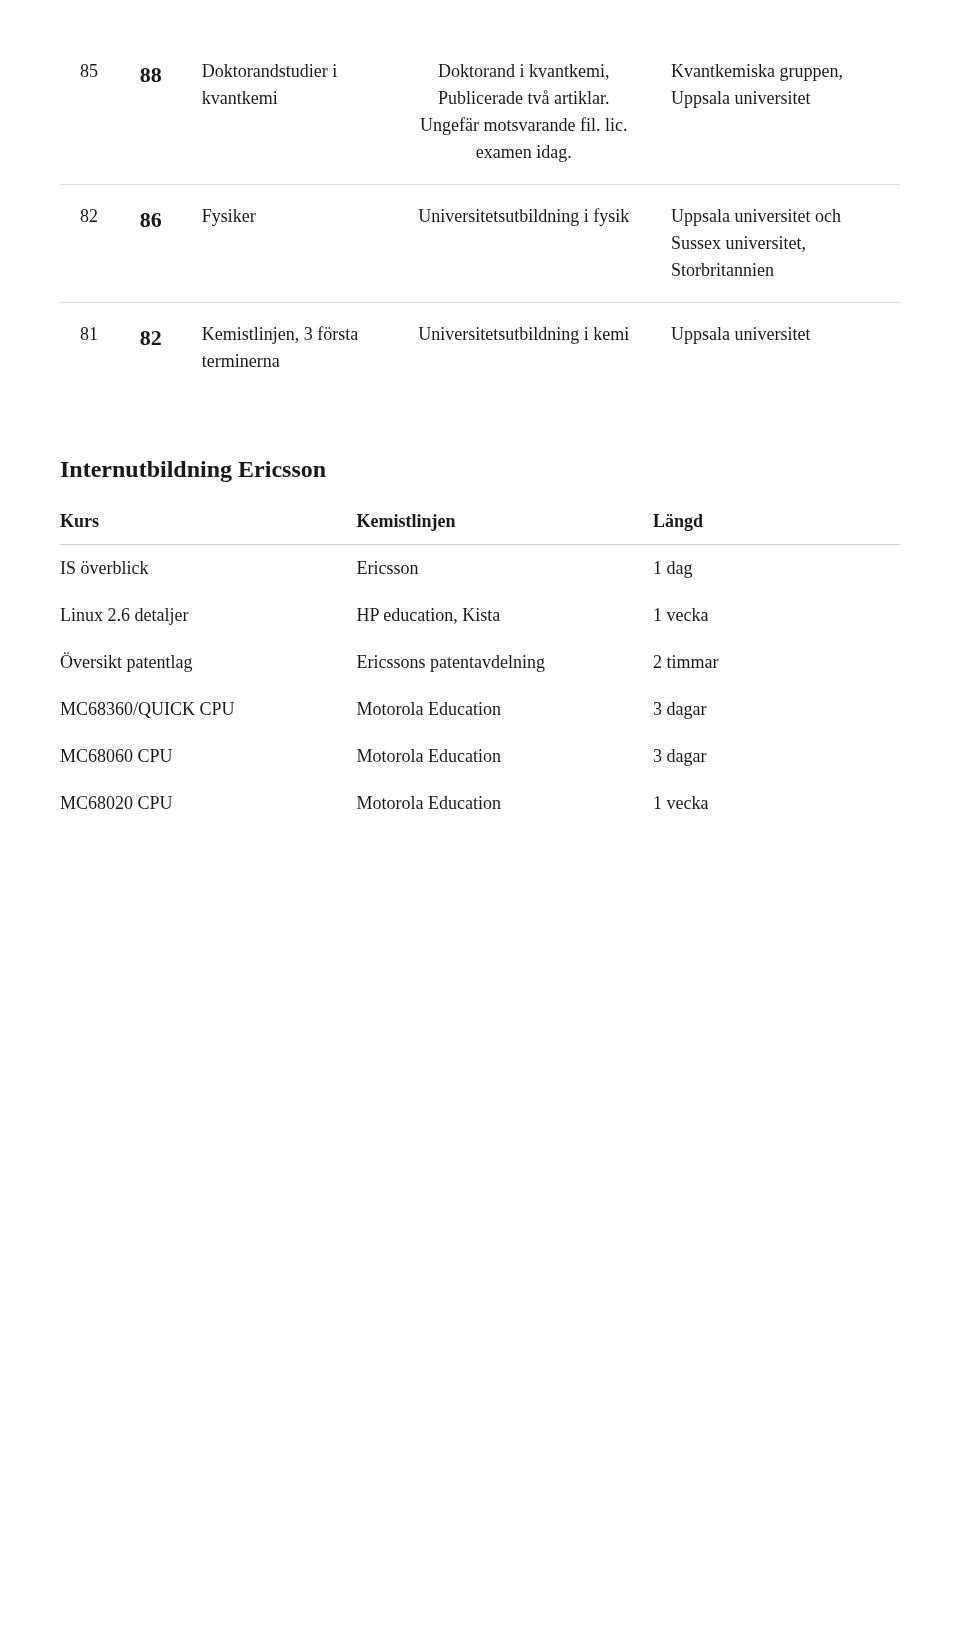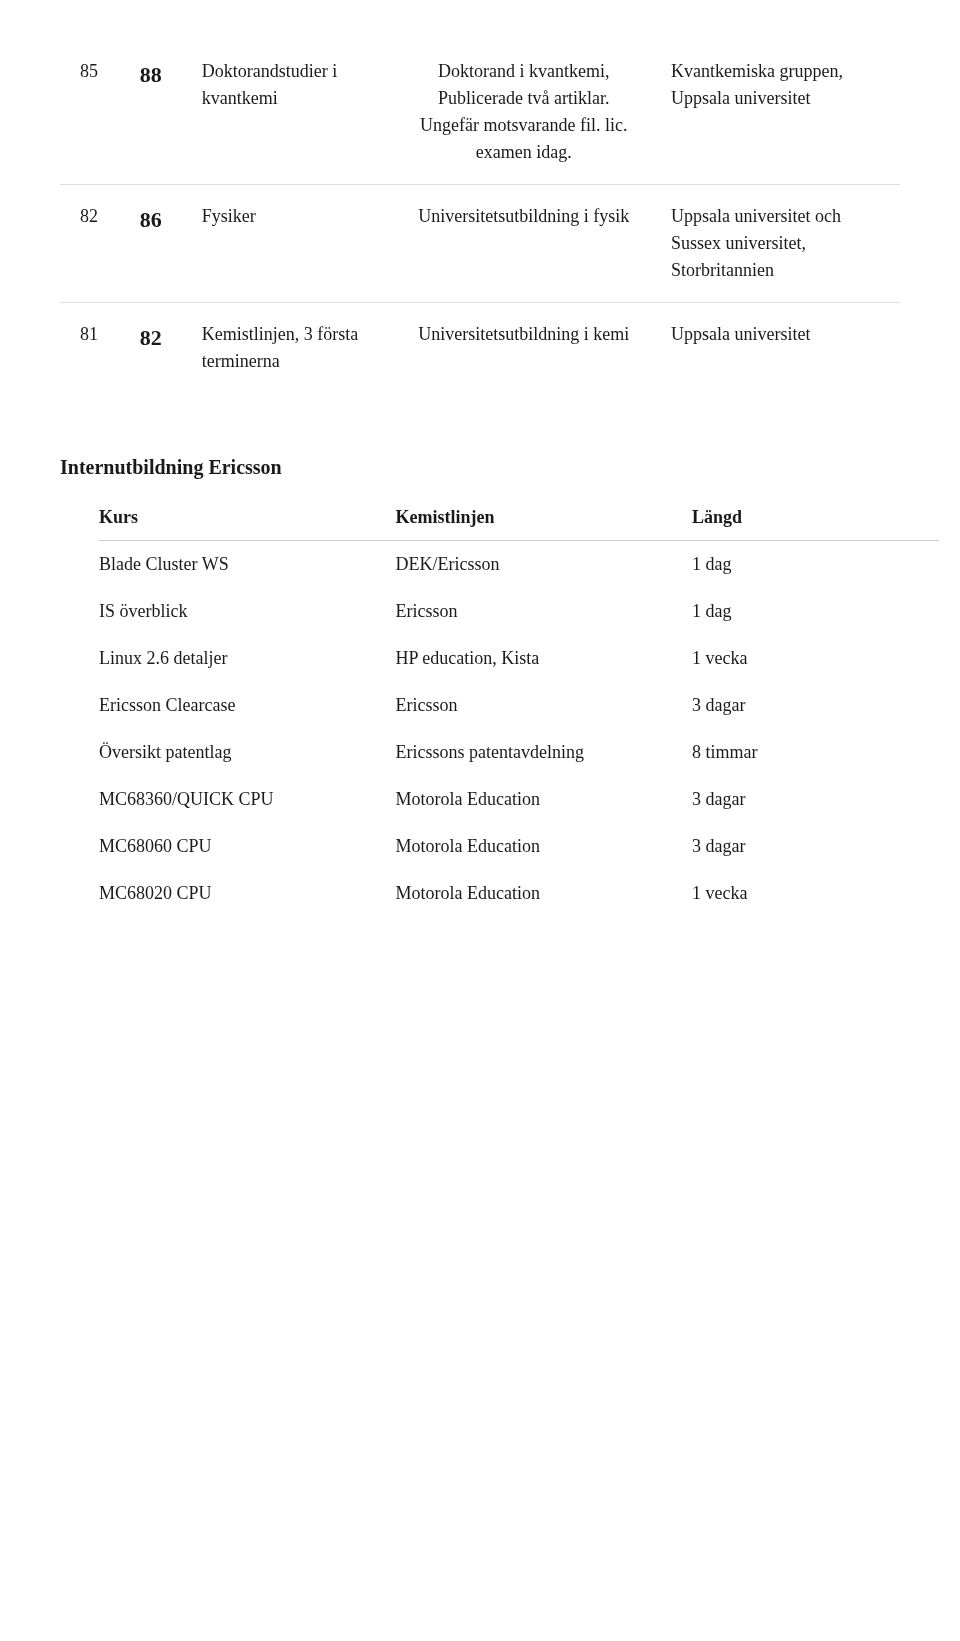--- a/index.html
+++ b/index.html
@@ -55,30 +55,29 @@
     .education-table td:nth-child(5) {
       width: 260px;
       font-size: 18px;
     }
 
     .row-divider td {
       border-top: 1px solid #ddd;
     }
 
     .section-heading {
-      font-size: 20px;
+      font-size: 24px;
       font-weight: bold;
       margin: 63px 0 20px 0;
     }
 
     .internal-table {
       width: 100%;
       border-collapse: collapse;
       margin-top: 10px;
-      margin-left: 39px;
     }
 
     .internal-table thead tr th {
       font-size: 18px;
       font-weight: bold;
       text-align: left;
       padding: 8px 16px 12px 0;
       border-bottom: 1px solid #ccc;
     }
 
@@ -137,44 +136,34 @@
 
 <table class="internal-table">
   <thead>
     <tr>
       <th>Kurs</th>
       <th>Kemistlinjen</th>
       <th>Längd</th>
     </tr>
   </thead>
   <tbody id="internal-tbody">
-  <tr>
-      <td>Blade Cluster WS</td>
-      <td>DEK/Ericsson</td>
-      <td>1 dag</td>
-    </tr>
       <tr>
       <td>IS överblick</td>
       <td>Ericsson</td>
       <td>1 dag</td>
     </tr>
       <tr>
       <td>Linux 2.6 detaljer</td>
       <td>HP education, Kista</td>
       <td>1 vecka</td>
     </tr>
       <tr>
-      <td>Ericsson Clearcase</td>
-      <td>Ericsson</td>
-      <td>3 dagar</td>
-    </tr>
-      <tr>
       <td>Översikt patentlag</td>
       <td>Ericssons patentavdelning</td>
-      <td>8 timmar</td>
+      <td>2 timmar</td>
     </tr>
       <tr>
       <td>MC68360/QUICK CPU</td>
       <td>Motorola Education</td>
       <td>3 dagar</td>
     </tr>
       <tr>
       <td>MC68060 CPU</td>
       <td>Motorola Education</td>
       <td>3 dagar</td>

